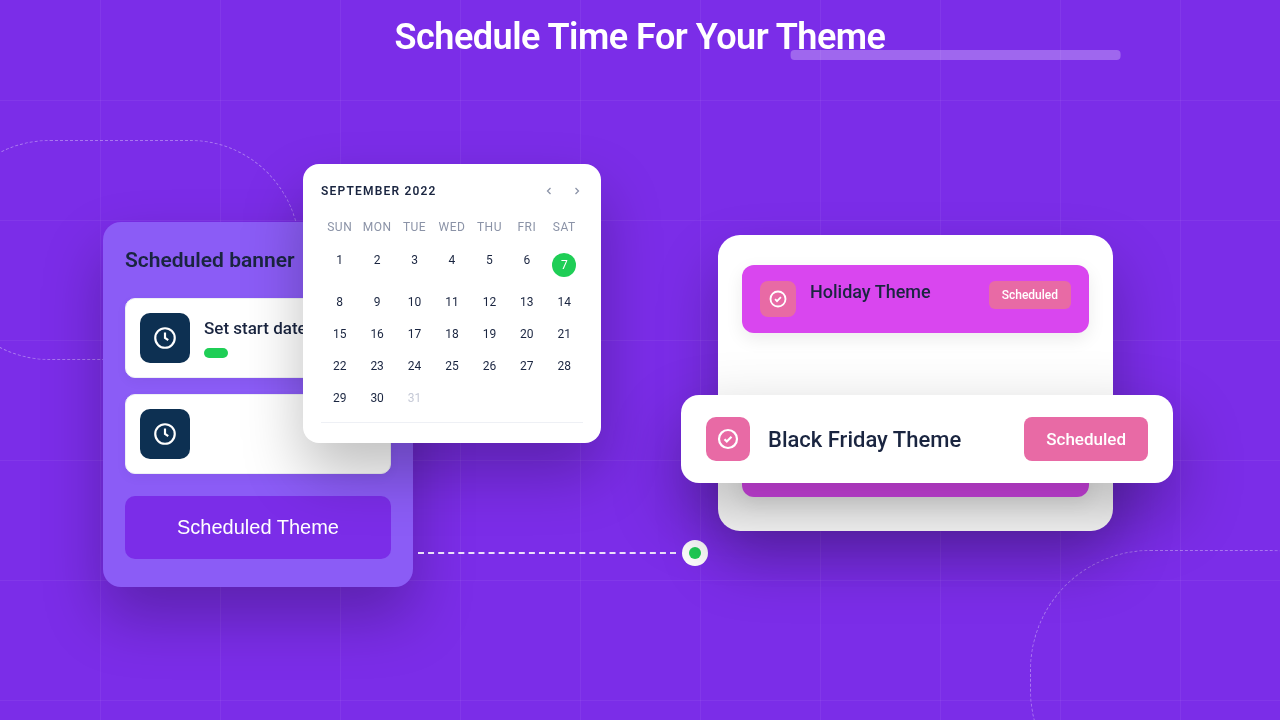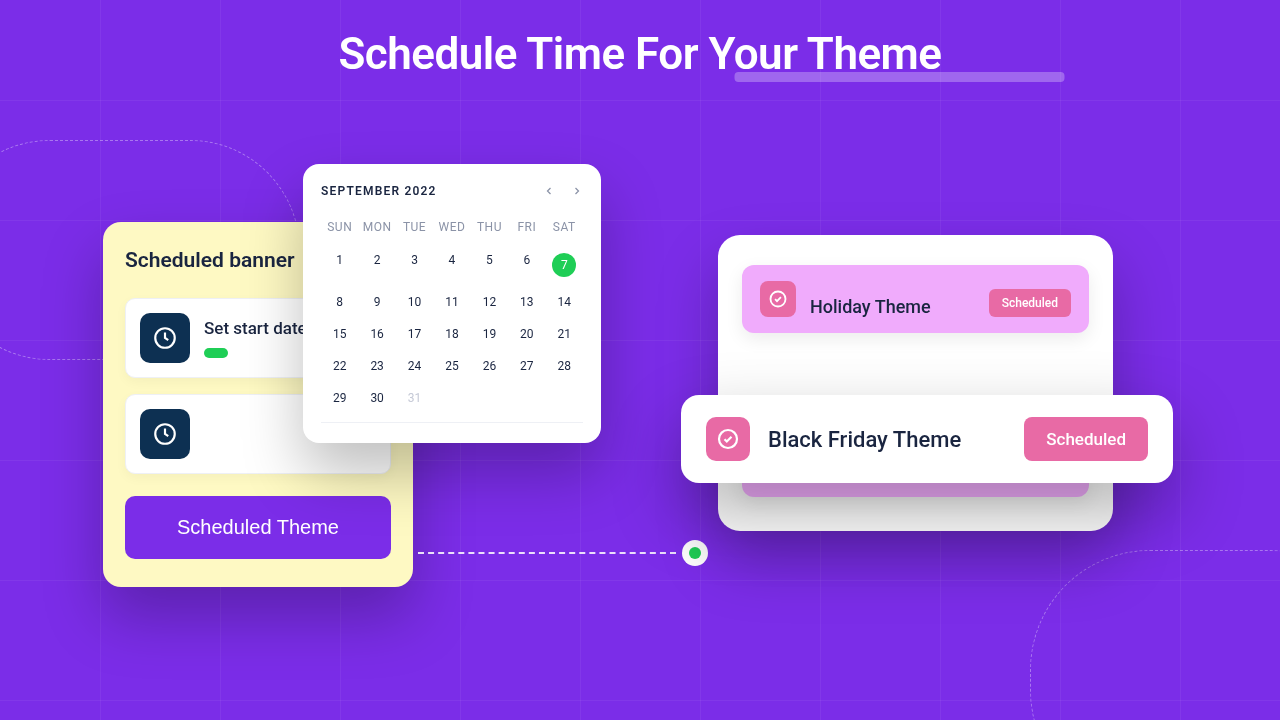--- a/index.html
+++ b/index.html
@@ -20,42 +20,42 @@
   background-size: 120px 120px;
   background-position: -20px -20px;
 }
 .dashed-path {
   position: absolute;
   border: 1.5px dashed rgba(255,255,255,0.35);
   border-radius: 120px;
 }
 .heading {
   position: absolute;
-  top: 28px;
+  top: 16px;
   left: 50%;
   transform: translateX(-50%);
   color: #fff;
-  font-size: 44px;
+  font-size: 36px;
   font-weight: 600;
   letter-spacing: -0.5px;
 }
 .heading .underline {
   position: absolute;
   height: 10px;
   background: rgba(255,255,255,0.28);
   border-radius: 4px;
   bottom: -2px;
 }
 
 .left-card {
   position: absolute;
   left: 103px;
   top: 222px;
   width: 310px;
-  background: #fef9c3;
+  background: #8b5cf6;
   border-radius: 18px;
   padding: 26px 22px 28px;
   box-shadow: 0 30px 60px rgba(0,0,0,0.25);
 }
 .left-card-title {
   font-size: 21px;
   font-weight: 600;
   color: #1a2540;
   margin-bottom: 26px;
 }
@@ -190,24 +190,24 @@
   left: 718px;
   top: 235px;
   width: 395px;
   background: #fff;
   border-radius: 22px;
   padding: 30px 24px 34px;
   box-shadow: 0 30px 60px rgba(0,0,0,0.25);
 }
 .theme-card {
   display: flex;
-  align-items: flex-end;
+  align-items: flex-start;
   gap: 14px;
   padding: 16px 18px;
-  background: #f0abfc;
+  background: #d946ef;
   border-radius: 12px;
   box-shadow: 0 6px 18px rgba(0,0,0,0.08);
   margin-bottom: 20px;
 }
 .theme-card:last-child { margin-bottom: 0; }
 .theme-badge {
   width: 36px;
   height: 36px;
   background: #e86aa5;
   border-radius: 8px;

